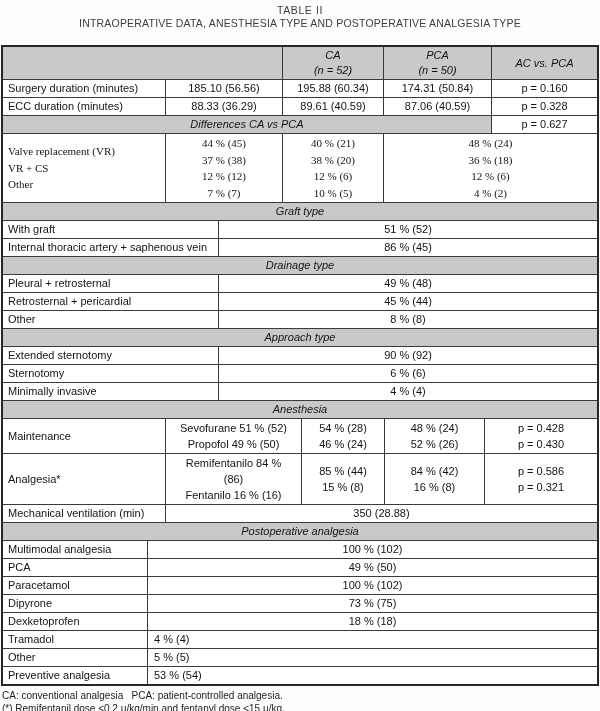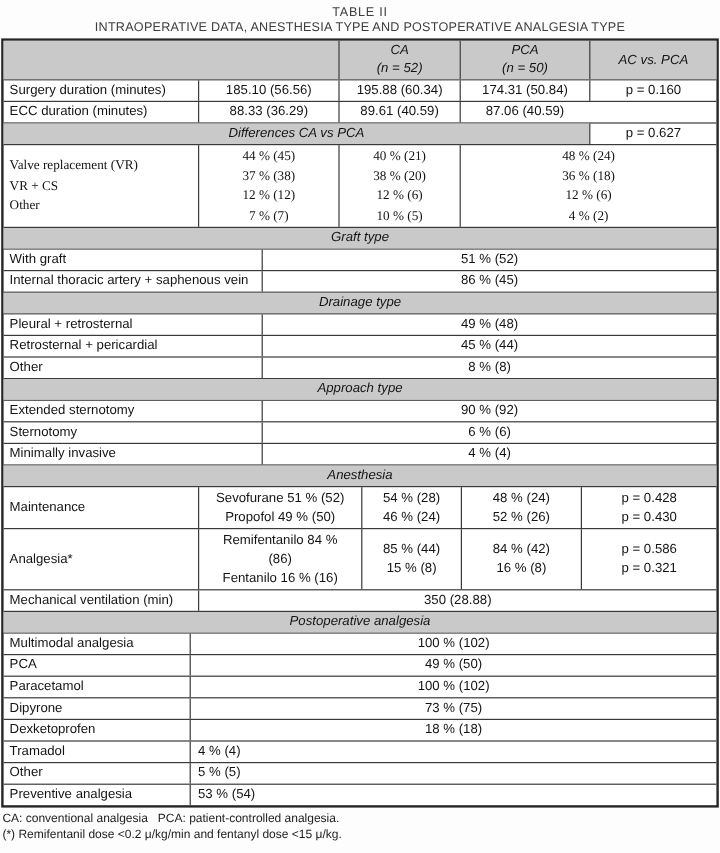--- a/index.html
+++ b/index.html
@@ -3,21 +3,21 @@
 <meta charset="utf-8">
 <style>
   html,body{margin:0;padding:0;}
   body{
     width:600px;height:711px;overflow:hidden;
     background:var(--page_bg,#fdfdfd);
     font-family:"Liberation Sans", sans-serif;
     font-size:11px;color:var(--text,#141414);
     -webkit-font-smoothing:antialiased;
   }
-  .title{text-align:center;padding:4px 0 3px;color:#3e3e3e;border-radius:11px;}
+  .title{text-align:center;padding:4px 0 16px;color:#3e3e3e;border-radius:11px;}
   .title .t1{font-size:10.5px;letter-spacing:.6px;margin-bottom:1px;}
   .title .t2{font-size:10.5px;letter-spacing:.2px;}
 
   .tbl{
     margin:0 1px;border:2px solid var(--border_dark,#262626);
     background:#fff;
   }
   .row{display:grid;border-top:1px solid var(--border,#3a3a3a);}
   .row:first-child{border-top:none;}
   .cell{
@@ -30,21 +30,21 @@
   .ln{line-height:15px;}
 
   
   .k-head  {grid-template-columns:279px 101px 108px 1fr;}
   .k-r5    {grid-template-columns:162px 117px 101px 108px 1fr;}
   .k-diffp {grid-template-columns:488px 1fr;}
   .k-valve {grid-template-columns:162px 117px 101px 1fr;}
   .k-wide  {grid-template-columns:215px 1fr;}
   .k-anesth{grid-template-columns:162px 136px 83px 100px 1fr;}
   .k-mech  {grid-template-columns:162px 1fr;}
-  .k-post, .k-postl {grid-template-columns:144px 1fr;gap:11px;}
+  .k-post, .k-postl {grid-template-columns:144px 1fr;}
   .k-sect  {grid-template-columns:1fr;}
 
   
   .k-head .cell, .k-sect .cell, .k-diffp .cell:first-child{
     background:var(--gray,#c9c9c9);font-style:italic;
   }
   .k-head .cell{line-height:14px;}
 
   
   .k-r5 .cell:first-child, .k-valve .cell:first-child,
@@ -87,20 +87,21 @@
       <div class="cell">185.10 (56.56)</div>
       <div class="cell">195.88 (60.34)</div>
       <div class="cell">174.31 (50.84)</div>
       <div class="cell">p = 0.160</div>
     </div>
     <div class="row k-r5">
       <div class="cell">ECC duration (minutes)</div>
       <div class="cell">88.33 (36.29)</div>
       <div class="cell">89.61 (40.59)</div>
       <div class="cell">87.06 (40.59)</div>
+      <div class="cell">p = 0.328</div>
     </div>
     <div class="row k-diffp">
       <div class="cell">Differences CA vs PCA</div>
       <div class="cell">p = 0.627</div>
     </div>
     <div class="row k-valve">
       <div class="cell">
         <div class="ln">Valve replacement (VR)</div>
         <div class="ln">VR + CS</div>
         <div class="ln">Other</div>

